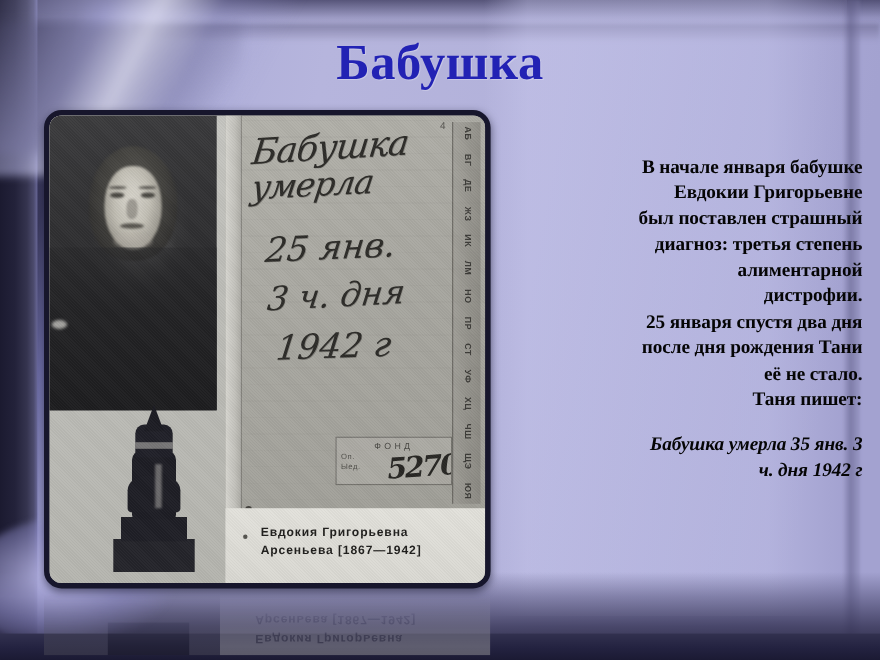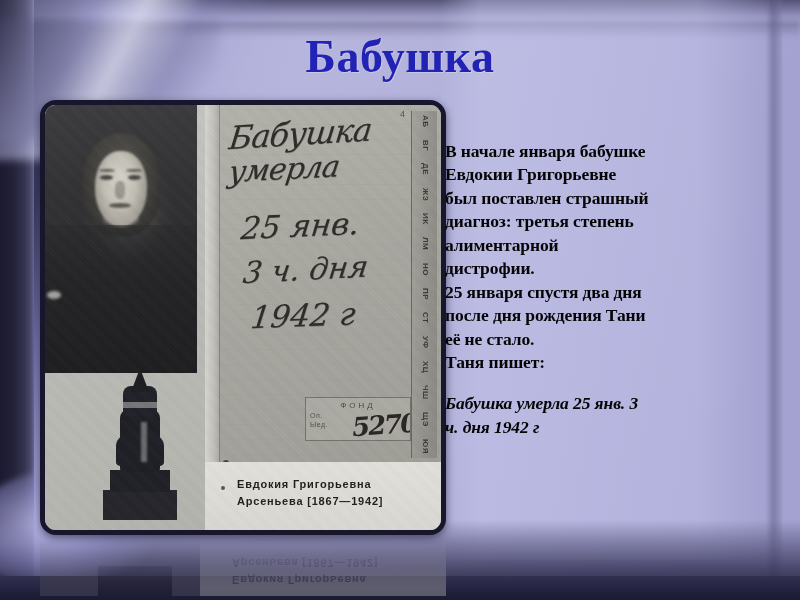--- a/index.html
+++ b/index.html
@@ -589,23 +589,24 @@
     line-height: 1.55;
     letter-spacing: 0.8px;
     color: #49484a;
     white-space: pre-line;
     opacity: 0.75;
   }
 
   
   .text-block {
     position: absolute;
-    left: 445px;
+    left: 466px;
     top: 140px;
     width: 318px;
+    text-align: right;
   }
   .body-text {
     font-family: "Liberation Serif", "DejaVu Serif", serif;
     font-weight: bold;
     font-size: 17.5px;
     line-height: 1.34;
     color: #050505;
     white-space: pre-line;
     letter-spacing: -0.1px;
   }
@@ -733,17 +734,17 @@
     <div class="body-text">В начале января бабушке
 Евдокии Григорьевне
 был поставлен страшный
 диагноз: третья степень
 алиментарной
 дистрофии.
 25 января спустя два дня
 после дня рождения Тани
 её не стало.
 Таня пишет:</div>
-    <div class="quote-text">Бабушка умерла 25 янв. 3
+    <div class="quote-text">Бабушка умерла 35 янв. 3
 ч. дня 1942 г</div>
   </div>
 
 </div>
 
 </body></html>

